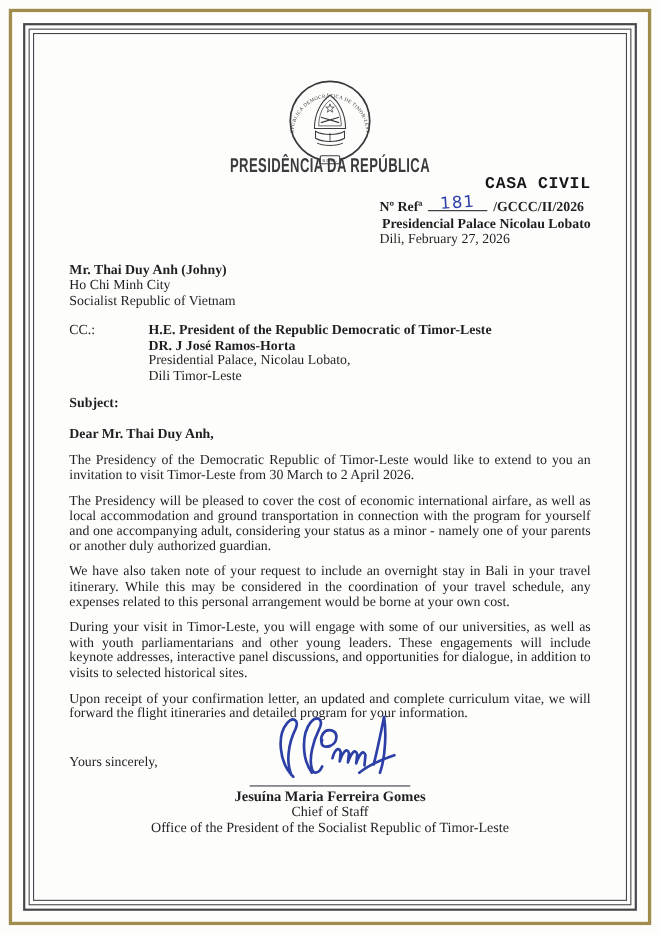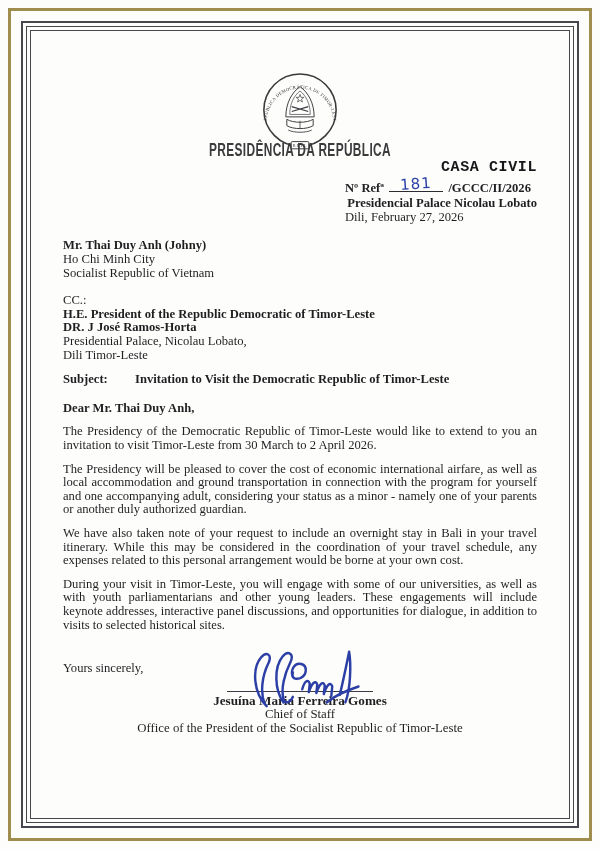--- a/index.html
+++ b/index.html
@@ -75,21 +75,21 @@
     color: #2c3fa6;
   }
   .ref-place { font-weight: bold; margin-top: 1px; text-align: right; }
   .ref-date { margin-top: 0.5px; }
 
   .recipient { margin-top: 15px; }
 
   .row { display: flex; align-items: flex-start; }
   .row .label { width: 72px; flex: none; }
   .row .value { flex: 1; }
-  .cc-row { margin-top: 14px; flex-direction: column; }
+  .cc-row { margin-top: 14px; }
   .subject-row { margin-top: 11px; }
 
   .salutation { margin-top: 15px; }
 
   .para { margin-top: 10px; text-align: justify; }
 
   .closing { margin-top: 30px; }
 
   .sig-block { margin-top: 15px; text-align: center; }
   .sig-line {
@@ -169,28 +169,28 @@
       <div class="value">
         <div class="bold">H.E. President of the Republic Democratic of Timor-Leste</div>
         <div class="bold">DR. J José Ramos-Horta</div>
         <div>Presidential Palace, Nicolau Lobato,</div>
         <div>Dili Timor-Leste</div>
       </div>
     </div>
 
     <div class="row subject-row">
       <div class="label bold">Subject:</div>
-      <div class="value bold">Invitation to Visit the Democratic Republic of Timor-Leste</div>
     </div>
 
     <div class="salutation bold">Dear Mr. Thai Duy Anh,</div>
     <p class="para">The Presidency of the Democratic Republic of Timor-Leste would like to extend to you an invitation to visit Timor-Leste from 30 March to 2 April 2026.</p>
     <p class="para">The Presidency will be pleased to cover the cost of economic international airfare, as well as local accommodation and ground transportation in connection with the program for yourself and one accompanying adult, considering your status as a minor - namely one of your parents or another duly authorized guardian.</p>
     <p class="para">We have also taken note of your request to include an overnight stay in Bali in your travel itinerary. While this may be considered in the coordination of your travel schedule, any expenses related to this personal arrangement would be borne at your own cost.</p>
     <p class="para">During your visit in Timor-Leste, you will engage with some of our universities, as well as with youth parliamentarians and other young leaders. These engagements will include keynote addresses, interactive panel discussions, and opportunities for dialogue, in addition to visits to selected historical sites.</p>
+    <p class="para">Upon receipt of your confirmation letter, an updated and complete curriculum vitae, we will forward the flight itineraries and detailed program for your information.</p>
 
     <div class="closing">Yours sincerely,</div>
 
     <div class="sig-block">
       <div class="sig-line"></div>
       <div class="sig-name">Jesuína Maria Ferreira Gomes</div>
       <div class="sig-title">Chief of Staff</div>
       <div class="sig-office">Office of the President of the Socialist Republic of Timor-Leste</div>
     </div>
 

